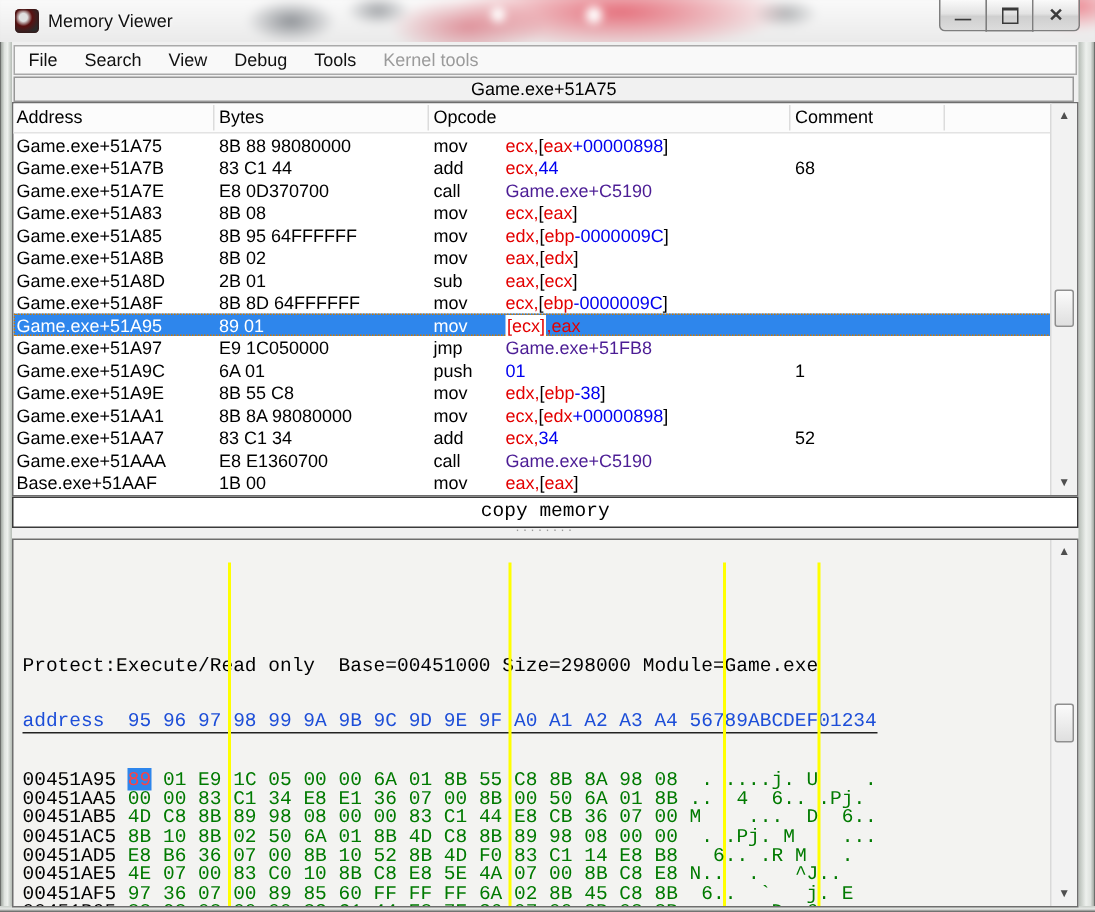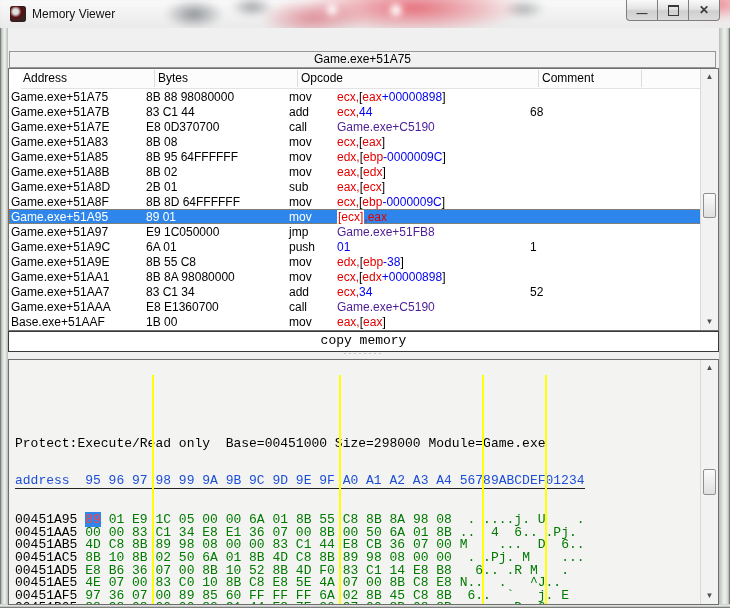--- a/index.html
+++ b/index.html
@@ -39,21 +39,21 @@
     background:linear-gradient(180deg,#c9cec9,#e6e9e6 50%,#5a5c5a);}
   
   .menubar{position:absolute;left:9px;top:30px;width:707px;height:18px;background:#f9f9f9;
     border:1px solid #a9a9a9;display:flex;align-items:center;font-size:12px;color:#111;}
   .menu-item{padding:1px 9px;cursor:default;}
   .menu-item.disabled{color:#9b9b9b;}
   .addressbar{position:absolute;left:9px;top:51px;width:705px;height:15px;border:1px solid #979797;
     background:#f1f1f1;text-align:center;font-size:12px;line-height:15px;color:#000;}
   
   .disasm{position:absolute;left:8px;top:68px;width:709px;height:261px;background:#fff;border:1px solid #6e6e6e;}
-  .dheader{position:absolute;left:12px;top:0;right:17px;height:19px;background:#fcfcfc;border-bottom:1px solid #e3e3e3;font-size:12px;color:#000;}
+  .dheader{position:absolute;left:0;top:0;right:17px;height:19px;background:#fcfcfc;border-bottom:1px solid #e3e3e3;font-size:12px;color:#000;}
   .hcol{position:absolute;top:2px;}
   .hcol-0{left:2px}.hcol-1{left:137px}.hcol-2{left:280px}.hcol-3{left:521px}
   .hsep{position:absolute;top:1px;height:17px;width:1px;background:#dcdcdc;}
   .hsep-0{left:133px}.hsep-1{left:276px}.hsep-2{left:517px}.hsep-3{left:620px}
   .drows{position:absolute;left:0;top:20px;right:17px;bottom:0;overflow:hidden;}
   .drow{position:relative;height:15px;font-size:12px;color:#000;}
   .drow span{position:absolute;top:1px;white-space:pre;}
   .c-addr{left:2px}.c-bytes{left:137px}.c-mn{left:280px;font-weight:normal}.c-op{left:328px}.c-cm{left:521px}
   .c-op i{font-style:normal;}
   .p-r{color:#e30000}.p-n{color:#0000f0}.p-t{color:#4c1d95}.p-p{color:#000}
@@ -103,20 +103,28 @@
       </div>
       <div class="winbtn">
         <span class="glyph-close">✕</span>
       </div>
     </div>
   </div>
   <div class="edge-left"></div>
   <div class="edge-right"></div>
   <div class="edge-bottom"></div>
 
+  <div class="menubar" id="menubar">
+      <span class="menu-item">File</span>
+      <span class="menu-item">Search</span>
+      <span class="menu-item">View</span>
+      <span class="menu-item">Debug</span>
+      <span class="menu-item">Tools</span>
+      <span class="menu-item disabled">Kernel tools</span>
+    </div>
 
   <div class="addressbar">Game.exe+51A75</div>
 
   <div class="disasm">
     <div class="dheader" id="dheader">
       <div class="hsep hsep-0"></div>
       <div class="hsep hsep-1"></div>
       <div class="hsep hsep-2"></div>
       <div class="hsep hsep-3"></div>
     <span class="hcol hcol-0">Address</span>

